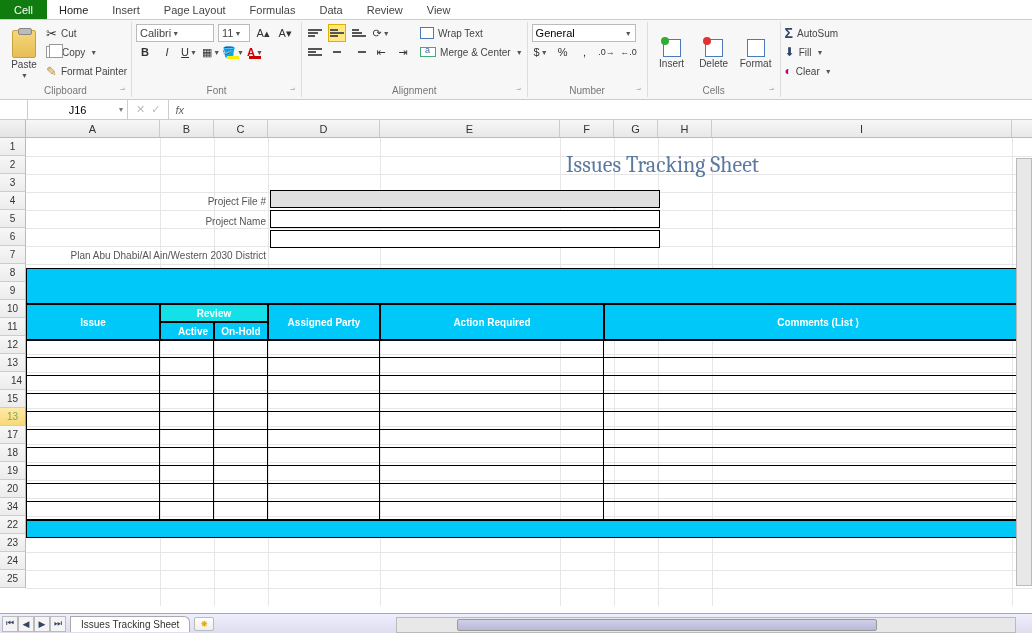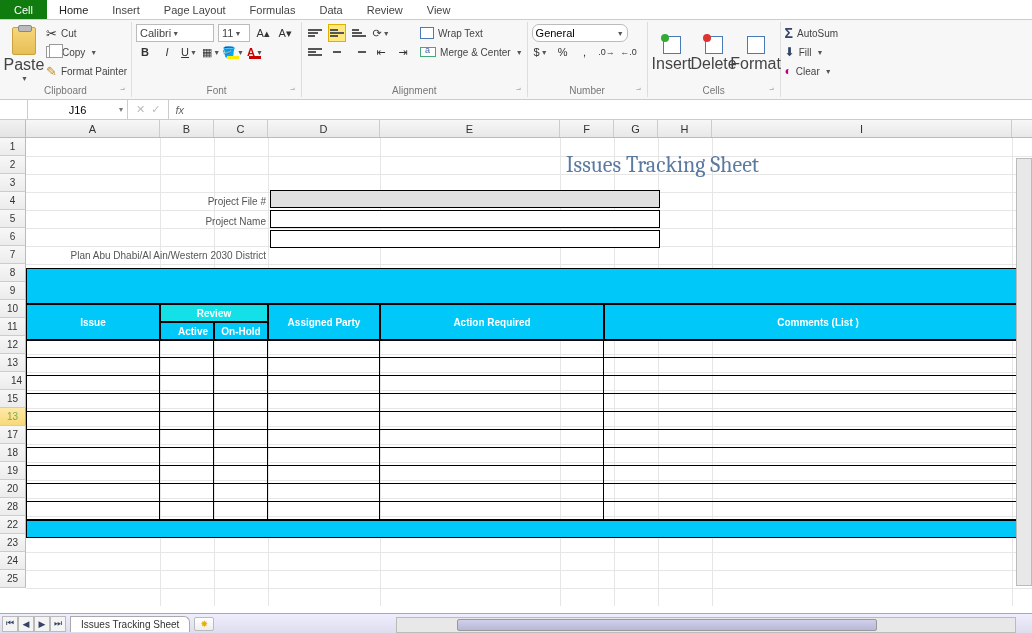--- a/index.html
+++ b/index.html
@@ -11,21 +11,21 @@
 .ribbon-tab { padding: 3px 12px; color: #444; cursor: default; display: flex; align-items: center; }
 .ribbon-tab.active { color: #222; }
 
 
 .ribbon { display: flex; height: 80px; background: #f7f7f7; border-bottom: 1px solid #ccc; padding: 2px 0; }
 .ribbon-group { display: flex; flex-direction: column; border-right: 1px solid #ddd; padding: 2px 4px 0 4px; }
 .ribbon-group-body { display: flex; flex: 1; align-items: flex-start; gap: 2px; }
 .ribbon-group-label { text-align: center; color: #777; font-size: 10px; padding: 1px 0; position: relative; }
 .ribbon-group-label::after { content: "⌐"; position: absolute; right: 2px; font-size: 8px; transform: rotate(180deg); color: #888; }
 .big-btn { display: flex; flex-direction: column; align-items: center; justify-content: center; width: 40px; height: 60px; gap: 2px; }
-.big-btn .lbl { font-size: 16px; color: #444; text-align: center; line-height: 1; }
+.big-btn .lbl { font-size: 10px; color: #444; text-align: center; line-height: 1; }
 .small-row { display: flex; align-items: center; gap: 4px; height: 18px; font-size: 10px; color: #444; white-space: nowrap; }
 .col { display: flex; flex-direction: column; gap: 1px; }
 .dropdown-caret { font-size: 7px; color: #555; margin-left: 1px; }
 .icon { display: inline-flex; align-items: center; justify-content: center; }
 .paste-icon { width: 24px; height: 28px; background: linear-gradient(#f7d77a,#e6be55); border: 1px solid #c7a23f; border-radius: 2px; position: relative; }
 .paste-icon::before { content:""; position:absolute; top:-3px; left:5px; width:12px; height:5px; background:#bbb; border:1px solid #888; border-radius:2px; }
 .scissors { color:#333; font-size:13px; }
 .copy-ic{ width:12px; height:12px; border:1px solid #999; background:#fff; position:relative; }
 .copy-ic::after{content:"";position:absolute;left:2px;top:-3px;width:12px;height:12px;border:1px solid #999;background:#fff;}
 .brush{ color:#c48a1b; font-size:13px; }
@@ -228,21 +228,21 @@
             <span>Merge &amp; Center</span>
             <span class="dropdown-caret">▼</span>
           </div>
       </div>
     </div>
     <div class="ribbon-group-label">Alignment</div>
   </div>
 
   <div class="ribbon-group" style="min-width:120px;">
     <div class="ribbon-group-body col">
-      <div class="font-box" style="width:96px;border-radius:7px;">
+      <div class="font-box" style="width:104px;">
           <span>General</span>
           <span class="dropdown-caret" style="margin-left:auto;">▼</span>
         </div>
       <div class="small-row">
         <span class="btnsq">$<span class="dropdown-caret">▼</span></span>
         <span class="btnsq">%</span>
         <span class="btnsq">,</span>
         <span class="btnsq" style="font-size:9px;">.0→</span>
         <span class="btnsq" style="font-size:9px;">←.0</span>
       </div>
@@ -334,21 +334,21 @@
         <div class="rowh" style="height: 18px;">11</div>
         <div class="rowh" style="height: 18px;">12</div>
         <div class="rowh" style="height: 18px;">13</div>
         <div class="rowh" style="height: 18px; padding-left: 8px;">14</div>
         <div class="rowh" style="height: 18px;">15</div>
         <div class="rowh sel" style="height: 18px;">13</div>
         <div class="rowh" style="height: 18px;">17</div>
         <div class="rowh" style="height: 18px;">18</div>
         <div class="rowh" style="height: 18px;">19</div>
         <div class="rowh" style="height: 18px;">20</div>
-        <div class="rowh" style="height: 18px;">28</div>
+        <div class="rowh" style="height: 18px;">34</div>
         <div class="rowh" style="height: 18px;">22</div>
         <div class="rowh" style="height: 18px;">23</div>
         <div class="rowh" style="height: 18px;">24</div>
         <div class="rowh" style="height: 18px;">25</div>
       </div>
     <div class="cells" id="cellarea" style="height:470px;">
 
       <div id="gridlines" class="gridlines">
           <div style="position: absolute; top: 0px; bottom: 0px; left: 134px; width: 0px; border-right: 1px solid rgb(230, 230, 230);"></div>
           <div style="position: absolute; top: 0px; bottom: 0px; left: 188px; width: 0px; border-right: 1px solid rgb(230, 230, 230);"></div>

